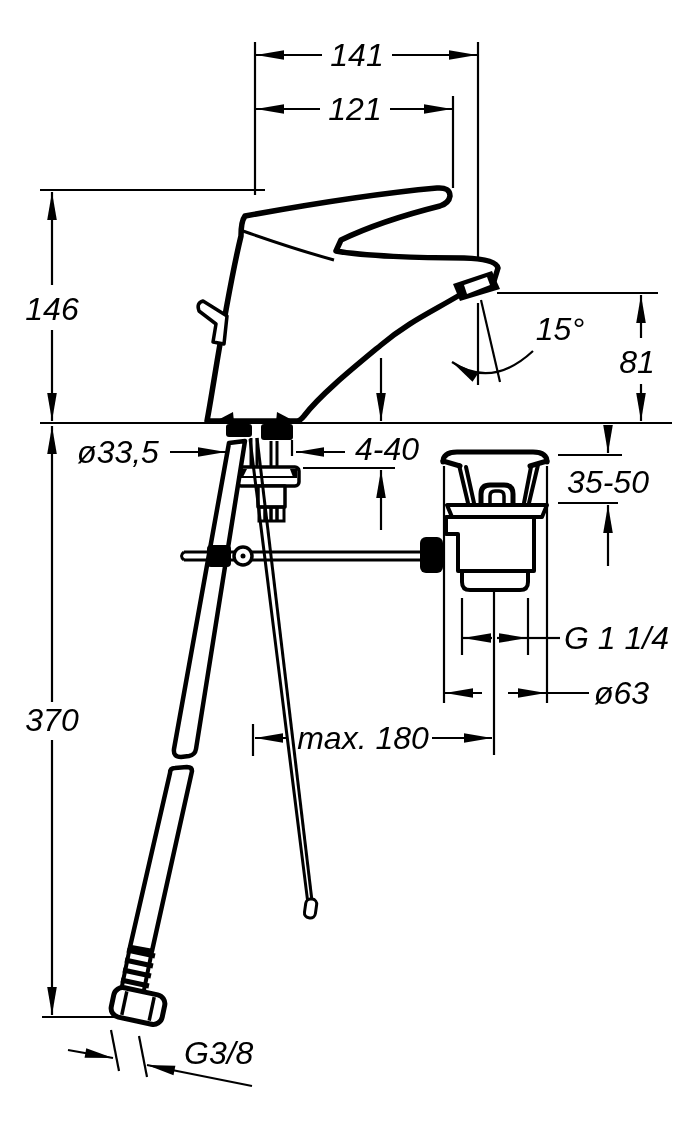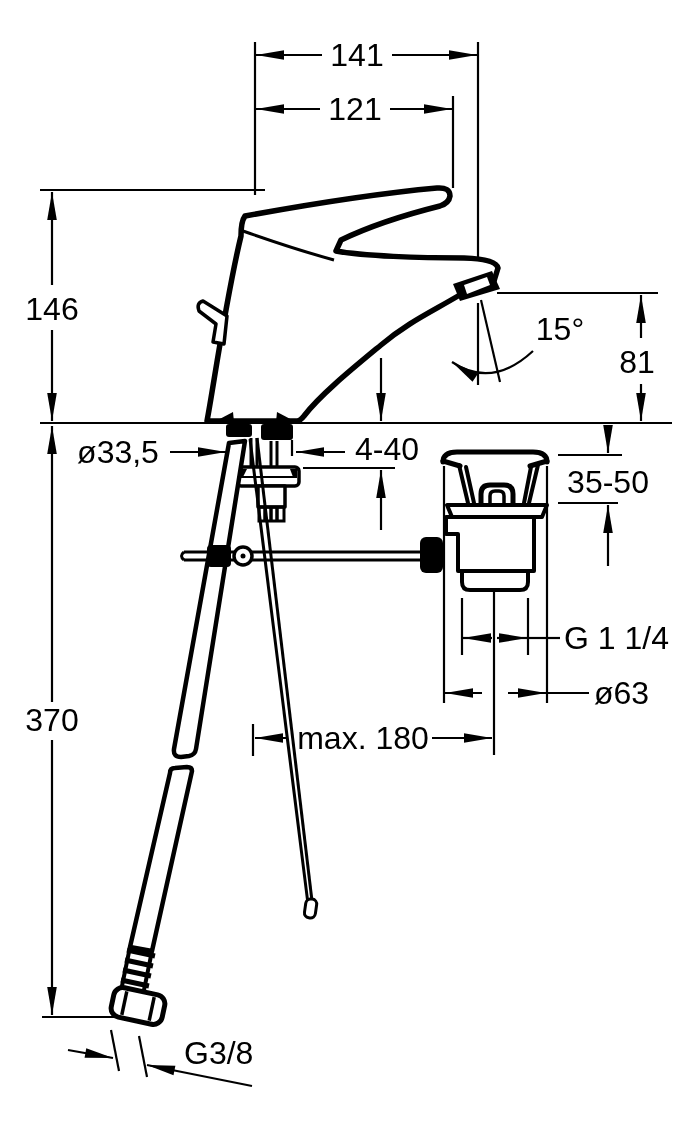--- a/index.html
+++ b/index.html
@@ -1,16 +1,16 @@
 <!DOCTYPE html>
 <html><head>
 <meta charset="utf-8">
 <style>
   html,body{margin:0;padding:0;background:#fff;}
-  .stage{position:relative;width:696px;height:1128px;background:#fff;overflow:hidden;}
+  .stage{position:relative;width:696px;height:1128px;background:#fff;overflow:hidden;font-style:italic;}
   svg{display:block;}
   text{font-family:"Liberation Sans","DejaVu Sans",sans-serif;font-size:32px;fill:#000;}
   .thin{stroke:#000;stroke-width:2.2;fill:none;}
   .med{stroke:#000;stroke-width:3;fill:none;}
   .outline{stroke:#000;stroke-width:5.5;fill:#fff;stroke-linejoin:round;stroke-linecap:round;}
   .part{stroke:#000;stroke-width:4;fill:#fff;stroke-linejoin:round;stroke-linecap:round;}
   .part35{stroke:#000;stroke-width:3.5;fill:#fff;stroke-linejoin:round;}
   .hose{stroke:#000;stroke-width:4.5;fill:#fff;stroke-linejoin:round;}
   .stroke5{stroke:#000;stroke-width:5;fill:none;stroke-linecap:round;}
   .black{fill:#000;stroke:none;}

